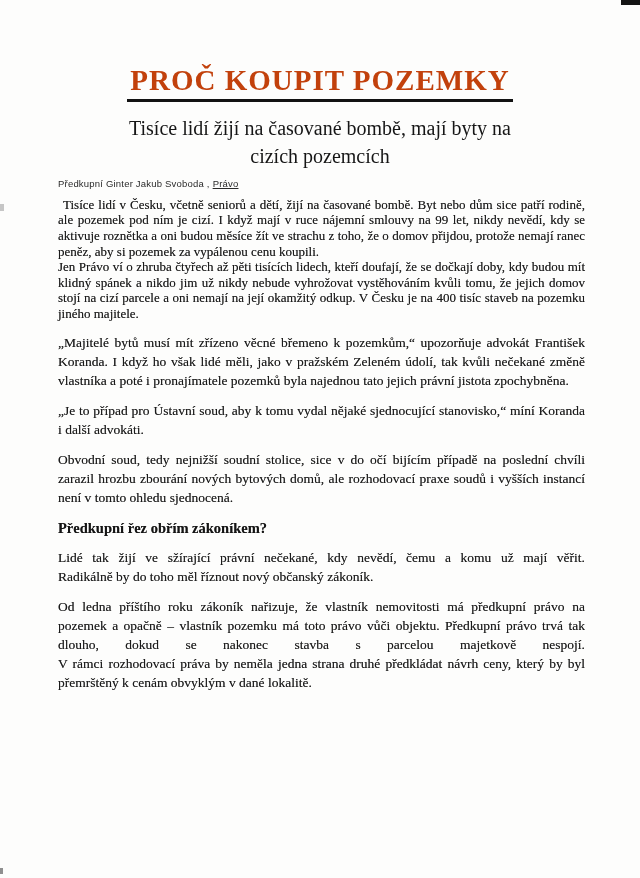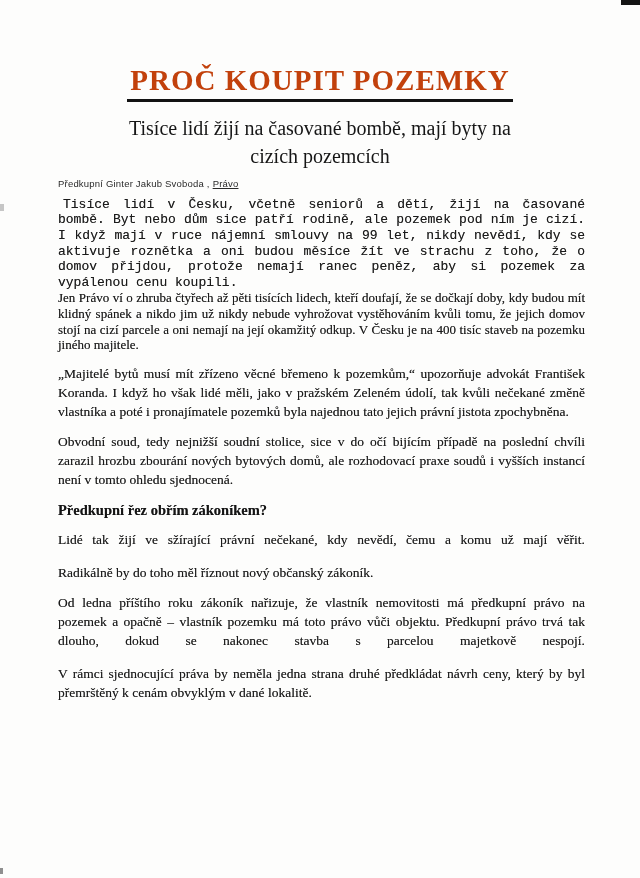--- a/index.html
+++ b/index.html
@@ -57,31 +57,31 @@
   }
   .content p{
     margin:0;
     text-align:justify;
     text-shadow:0 0 .4px rgba(20,20,20,.55);
   }
   p.intro{
     font-size:13px;
     line-height:15.6px;
   }
-  p.intro-first{text-indent:5px;font-family:Liberation Mono, monospace;}
+  p.intro-first{text-indent:5px;}
   p.para{
     font-size:13.5px;
     line-height:19px;
     margin-top:11px;
   }
   p.justify-last{
     text-align-last:justify;
   }
   p.cont{
-    margin-top:14px;
+    margin-top:0;
   }
   h3.sec-heading{
     margin:13px 0 10px 0;
     font-size:14.5px;
     font-weight:bold;
     color:#141414;
     text-shadow:0 0 .4px rgba(20,20,20,.55);
   }
 </style>
 </head>
@@ -98,21 +98,22 @@
   <h2 class="subtitle">Tisíce lidí žijí na časované bombě, mají byty na cizích pozemcích</h2>
 
   <div class="byline">
     <span>Předkupní Ginter Jakub Svoboda ,</span><span class="src">Právo</span>
   </div>
 
   <div class="content">
     <p class="intro intro-first">Tisíce lidí v Česku, včetně seniorů a dětí, žijí na časované bombě. Byt nebo dům sice patří rodině, ale pozemek pod ním je cizí. I když mají v ruce nájemní smlouvy na 99 let, nikdy nevědí, kdy se aktivuje roznětka a oni budou měsíce žít ve strachu z toho, že o domov přijdou, protože nemají ranec peněz, aby si pozemek za vypálenou cenu koupili.</p>
     <p class="intro">Jen Právo ví o zhruba čtyřech až pěti tisících lidech, kteří doufají, že se dočkají doby, kdy budou mít klidný spánek a nikdo jim už nikdy nebude vyhrožovat vystěhováním kvůli tomu, že jejich domov stojí na cizí parcele a oni nemají na její okamžitý odkup. V Česku je na 400 tisíc staveb na pozemku jiného majitele.</p>
     <p class="para">„Majitelé bytů musí mít zřízeno věcné břemeno k pozemkům,“ upozorňuje advokát František Koranda. I když ho však lidé měli, jako v pražském Zeleném údolí, tak kvůli nečekané změně vlastníka a poté i pronajímatele pozemků byla najednou tato jejich právní jistota zpochybněna.</p>
+    <p class="para">„Je to případ pro Ústavní soud, aby k tomu vydal nějaké sjednocující stanovisko,“ míní Koranda i další advokáti.</p>
     <p class="para">Obvodní soud, tedy nejnižší soudní stolice, sice v do očí bijícím případě na poslední chvíli zarazil hrozbu zbourání nových bytových domů, ale rozhodovací praxe soudů i vyšších instancí není v tomto ohledu sjednocená.</p>
     <h3 class="sec-heading">Předkupní řez obřím zákoníkem?</h3>
     <p class="para justify-last">Lidé tak žijí ve sžírající právní nečekané, kdy nevědí, čemu a komu už mají věřit.</p>
     <p class="para cont">Radikálně by do toho měl říznout nový občanský zákoník.</p>
     <p class="para justify-last">Od ledna příštího roku zákoník nařizuje, že vlastník nemovitosti má předkupní právo na pozemek a opačně – vlastník pozemku má toto právo vůči objektu. Předkupní právo trvá tak dlouho, dokud se nakonec stavba s parcelou majetkově nespojí.</p>
-    <p class="para cont">V rámci sjednocující práva by neměla jedna strana druhé předkládat návrh ceny, který by byl přemrštěný k cenám obvyklým v dané lokalitě.</p>
+    <p class="para cont">V rámci rozhodovací práva by neměla jedna strana druhé předkládat návrh ceny, který by byl přemrštěný k cenám obvyklým v dané lokalitě.</p>
   </div>
 
 </div>
 
 </body></html>

